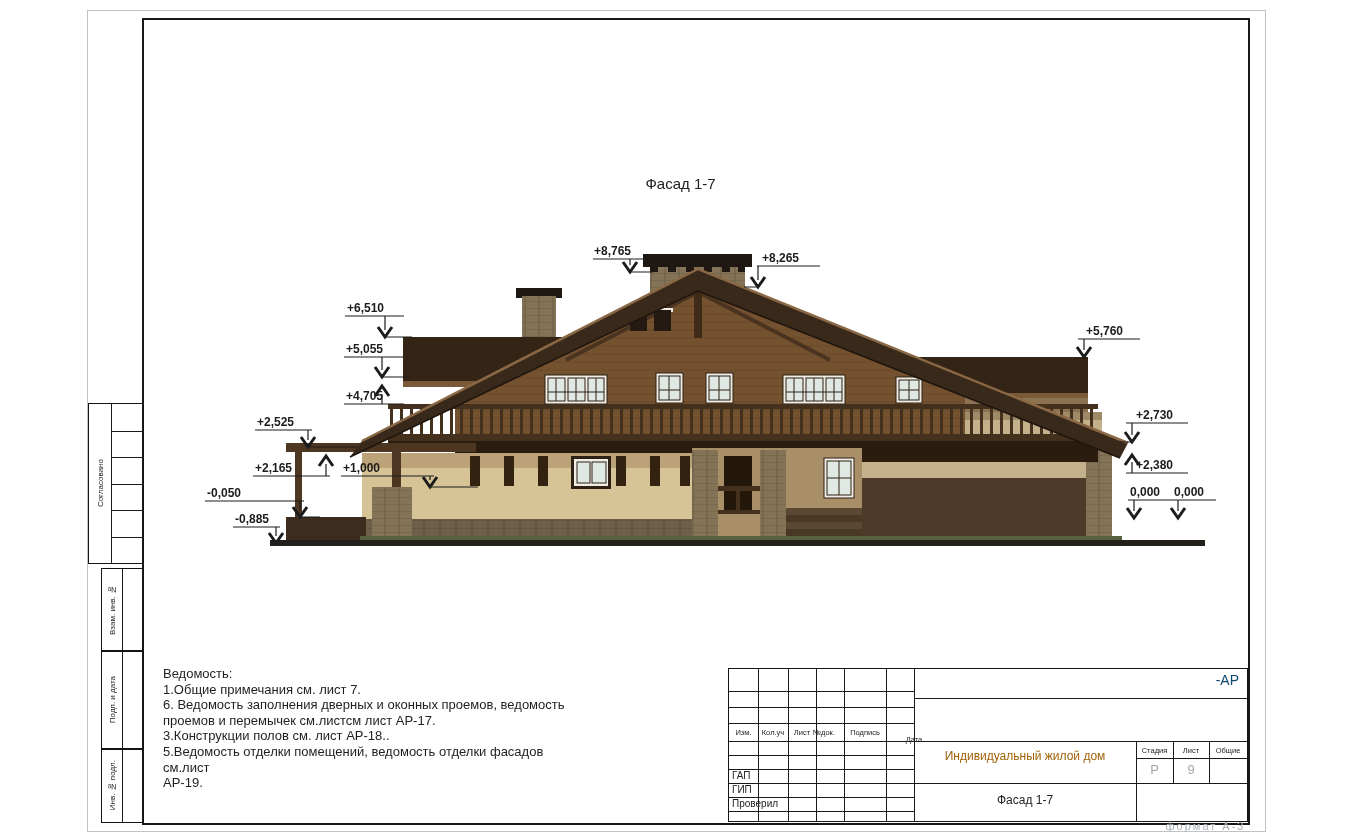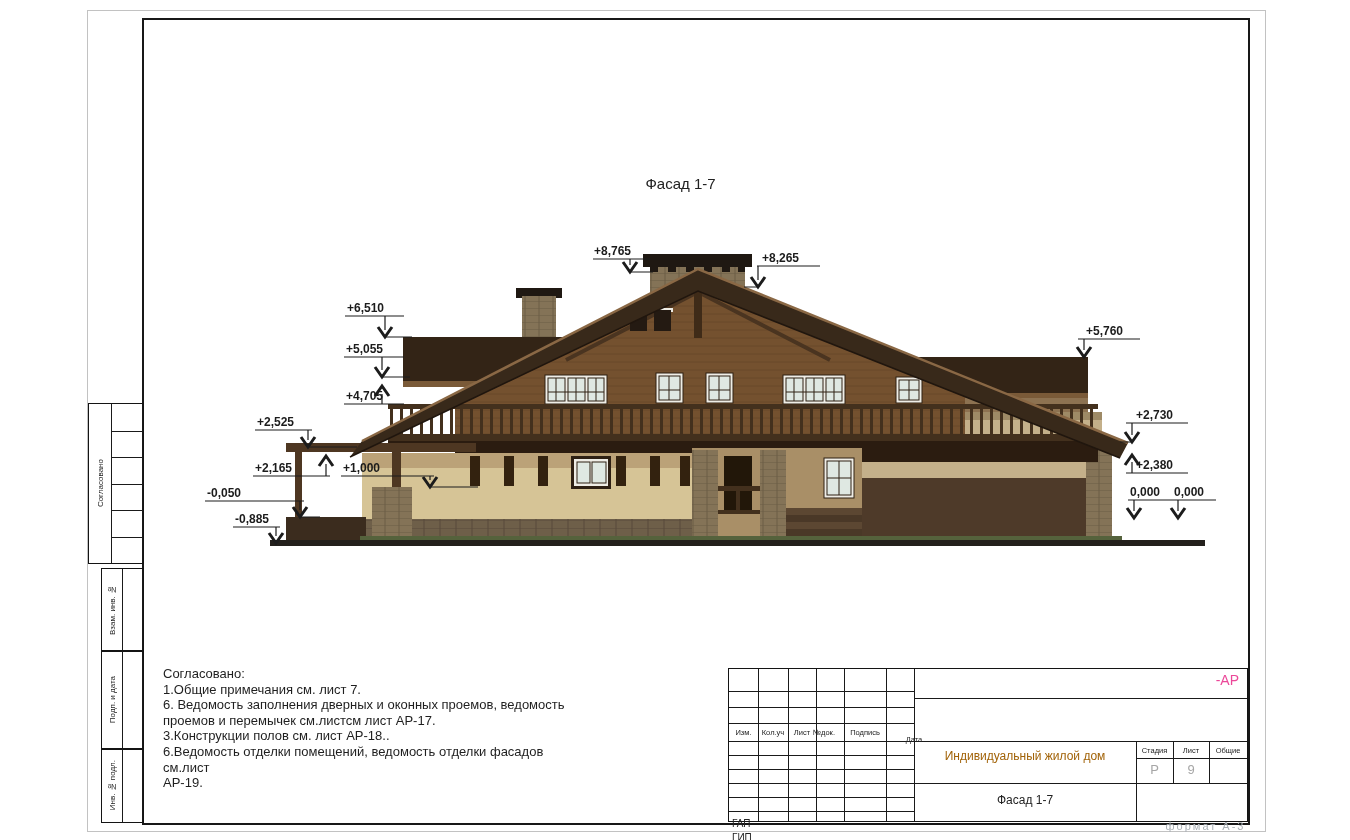--- a/index.html
+++ b/index.html
@@ -13,22 +13,22 @@
   
   .notes{left:163px;top:666px;width:430px;font-size:13px;line-height:15.6px;color:#1f1f1f;}
   
   .fmt{left:1143px;top:820px;width:125px;text-align:center;font-size:11px;letter-spacing:2px;color:#aab0b6;}
   
   .hl{background:#1a1a1a;height:1px;}
   .vl{background:#1a1a1a;width:1px;}
   
   .tb{left:728px;top:668px;width:518px;height:152px;border:1.5px solid #141414;}
   .tb .cellTxt{position:absolute;font-size:7.5px;color:#222;text-align:center;}
-  .tb .role{position:absolute;font-size:10px;color:#222;left:3px;margin-top:48px;}
-  .tb .docCode{position:absolute;right:8px;top:3px;font-size:14px;color:#ec4899;}
+  .tb .role{position:absolute;font-size:10px;color:#222;left:3px;}
+  .tb .docCode{position:absolute;right:8px;top:3px;font-size:14px;color:#0c4a6e;}
   .tb .projName{position:absolute;left:185px;top:80px;width:222px;text-align:center;font-size:12px;color:#a16207;}
   .tb .sheetTitle{position:absolute;left:185px;top:124px;width:222px;text-align:center;font-size:12px;color:#222;}
   .tb .grayVal{position:absolute;font-size:13px;color:#a6a6a6;text-align:center;}
   
   .vblock{border:1.5px solid #141414;}
   .vwrap{display:flex;align-items:center;justify-content:center;}
   .vwrap>span{writing-mode:vertical-rl;transform:rotate(180deg);font-size:8px;color:#1a1a1a;white-space:nowrap;}
   svg text{font-family:"Liberation Sans",sans-serif;font-size:12px;font-weight:600;fill:#1c1c1c;}
 </style>
 </head>
@@ -248,26 +248,26 @@
       </g>
     <g>
         <path d="M1172,500H1216 M1178,500V511" stroke="#1c1c1c" fill="none"></path>
         <use href="#chevD" x="1178" y="518"></use>
         <text x="1174" y="496">0,000</text>
       </g>
   </g>
 </svg>
 
 <div class="abs notes">
-  <div>Согласовано:</div>
+  <div>Ведомость:</div>
   <div>1.Общие примечания  см. лист 7.</div>
   <div>6. Ведомость заполнения дверных и оконных проемов, ведомость</div>
   <div>проемов и перемычек см.листсм лист АР-17.</div>
   <div>3.Конструкции полов см. лист АР-18..</div>
-  <div>6.Ведомость отделки помещений, ведомость отделки фасадов см.лист</div>
+  <div>5.Ведомость отделки помещений, ведомость отделки фасадов см.лист</div>
   <div>АР-19.</div>
 </div>
 
 <div class="abs vblock" style="left:88px;top:403px;width:54px;height:159px;">
   <div class="vl abs" style="left:22px;top:0;height:159px;"></div>
   <div class="hl abs" style="left:22px;top:27px;width:32px;"></div>
   <div class="hl abs" style="left:22px;top:53px;width:32px;"></div>
   <div class="hl abs" style="left:22px;top:80px;width:32px;"></div>
   <div class="hl abs" style="left:22px;top:106px;width:32px;"></div>
   <div class="hl abs" style="left:22px;top:133px;width:32px;"></div>

